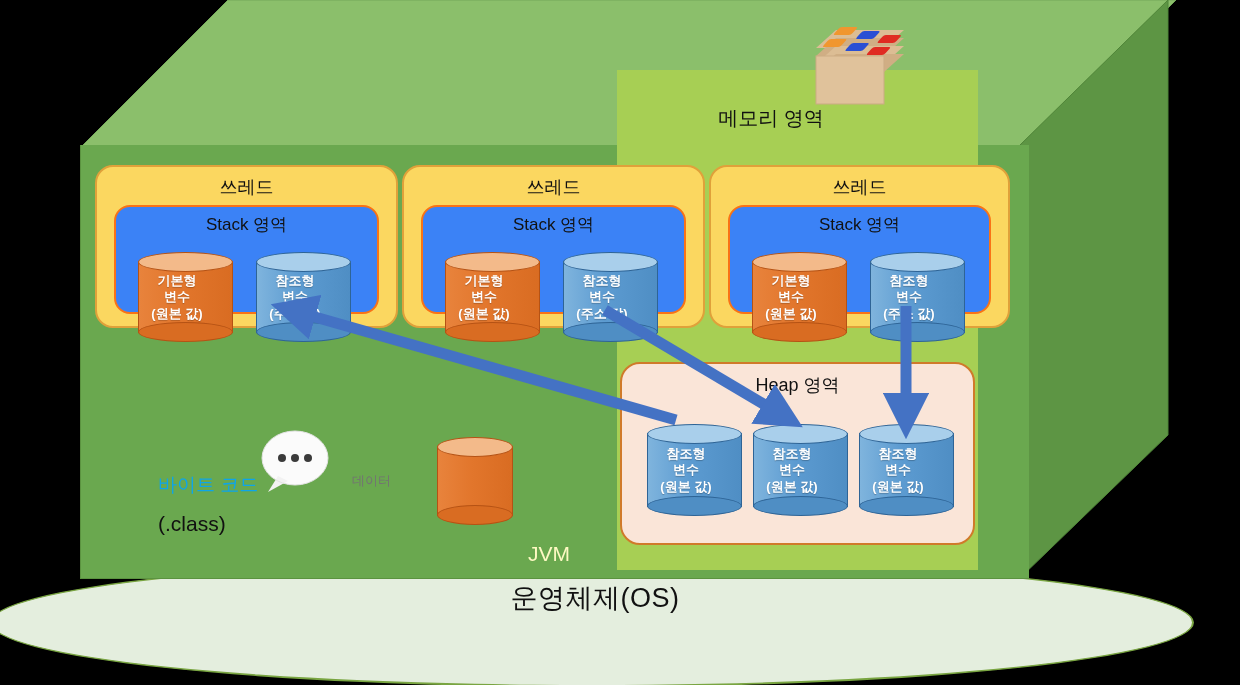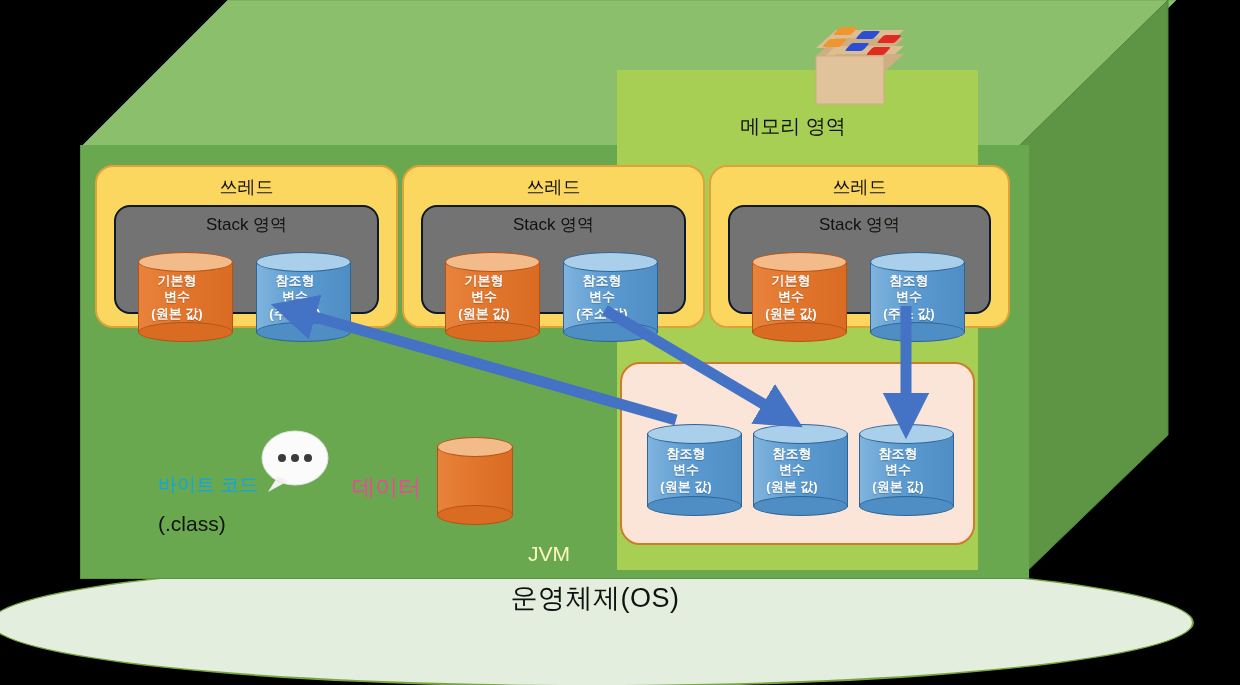--- a/index.html
+++ b/index.html
@@ -27,41 +27,41 @@
   #box-front{
     left:80px;top:145px;width:948px;height:433px;
     background:#6aa84f;border-left:1px solid #5b9340;border-bottom:1px solid #5b9340;
   }
   
   #memory-region{
     left:617px;top:70px;width:361px;height:500px;
     background:#a7cf54;
   }
   #memory-label{
-    left:643px;top:105px;width:300px;text-align:center;
-    font-size:20px;color:#111;margin-top:8px;
+    left:621px;top:105px;width:300px;text-align:center;
+    font-size:20px;color:#111;
   }
   
   #card-box{left:812px;top:26px;width:92px;height:78px;}
   
   .thread-box{
     top:165px;height:163px;
     background:#fbd760;border:2px solid #e0a13a;border-radius:18px;
     box-sizing:border-box;
   }
   #thread-1{left:95px;width:303px;}
   #thread-2{left:402px;width:303px;}
   #thread-3{left:709px;width:301px;}
   .thread-title{
     position:absolute;left:0;top:8px;width:100%;text-align:center;
     font-size:18px;color:#111;
   }
   .stack-box{
     position:absolute;left:17px;top:38px;right:17px;bottom:12px;
-    background:#737373;border:2px solid #0f172a;border-radius:16px;
+    background:#3b82f6;border:2px solid #f97316;border-radius:16px;
   }
   .stack-title{
     position:absolute;left:0;top:6px;width:100%;text-align:center;
     font-size:17px;color:#111;
   }
   
   .cyl{position:absolute;}
   .cyl .body{
     position:absolute;left:0;right:0;top:9px;bottom:9px;
   }
@@ -94,21 +94,21 @@
     background:#fae5d8;border:2px solid #d07a2a;border-radius:20px;box-sizing:border-box;
   }
   #heap-title{
     position:absolute;left:0;top:9px;width:100%;text-align:center;
     font-size:18px;color:#111;
   }
   
   #bytecode-label{left:158px;top:472px;font-size:19px;color:#0ea5e9;}
   #bytecode-ext{left:158px;top:512px;font-size:21px;color:#111;}
   #bubble{left:258px;top:428px;width:72px;height:68px;}
-  #data-label{left:352px;top:472px;font-size:23px;color:#ec4899;}
+  #data-label{left:352px;top:472px;font-size:13px;color:#737373;}
   #data-cyl{left:437px;top:437px;width:76px;height:88px;}
   #jvm-label{left:528px;top:542px;font-size:21px;color:#fef9c3;font-weight:500;}
   svg{display:block;overflow:visible;}
 </style>
 </head>
 <body>
 
 <div id="stage">
 
   <div class="abs" id="os-ellipse"></div>
@@ -217,20 +217,21 @@
         <div class="label">
           <span>참조형</span><br>
           <span>변수</span><br>
           <span>(주소 값)</span>
         </div>
       </div>
     </div>
   </div>
 
   <div class="abs" id="heap-box">
+    <div id="heap-title">Heap 영역</div>
     <div class="cyl blue heap-cyl" style="left:25px">
       <div class="body"></div>
         <div class="top"></div>
         <div class="bot"></div>
       <div class="label">
         <span>참조형</span><br>
         <span>변수</span><br>
         <span>(원본 값)</span>
       </div>
     </div>

